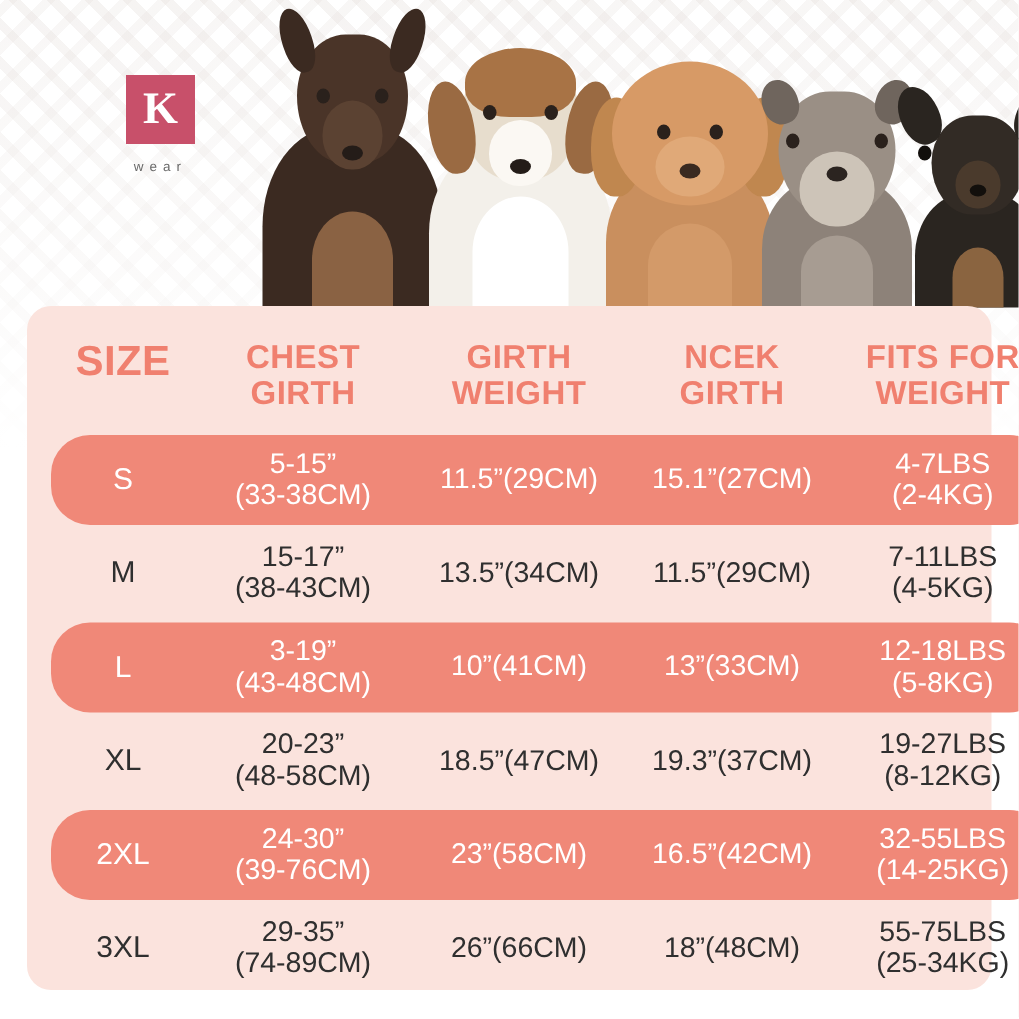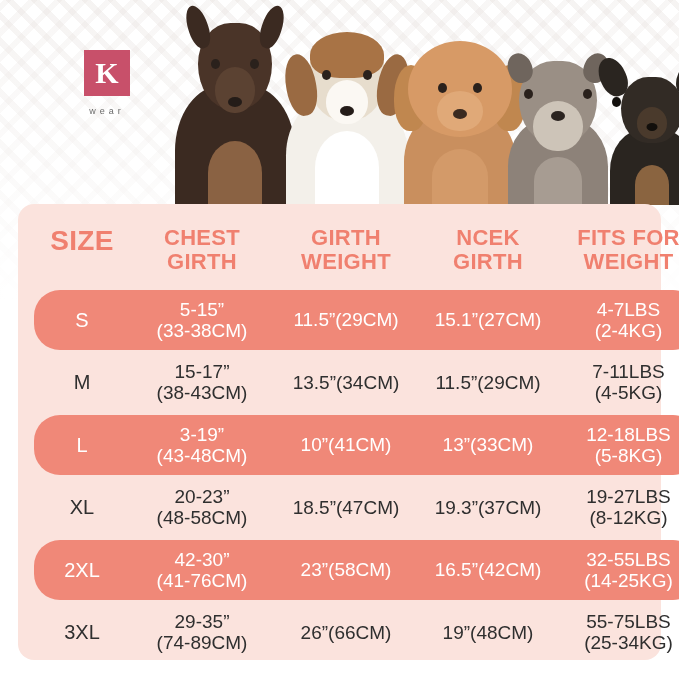--- a/index.html
+++ b/index.html
@@ -427,39 +427,39 @@
           <td>19.3”(37CM)</td>
           <td>
             <span class="l2">19-27LBS</span>
             <span class="l2">(8-12KG)</span>
           </td>
         </tr>
 
         <tr class="highlight">
           <td class="size-cell">2XL</td>
           <td>
-            <span class="l2">42-30”</span>
-            <span class="l2">(41-76CM)</span>
+            <span class="l2">24-30”</span>
+            <span class="l2">(39-76CM)</span>
           </td>
           <td>23”(58CM)</td>
           <td>16.5”(42CM)</td>
           <td>
             <span class="l2">32-55LBS</span>
             <span class="l2">(14-25KG)</span>
           </td>
         </tr>
 
         <tr>
           <td class="size-cell">3XL</td>
           <td>
             <span class="l2">29-35”</span>
             <span class="l2">(74-89CM)</span>
           </td>
           <td>26”(66CM)</td>
-          <td>19”(48CM)</td>
+          <td>18”(48CM)</td>
           <td>
             <span class="l2">55-75LBS</span>
             <span class="l2">(25-34KG)</span>
           </td>
         </tr>
 
       </tbody>
     </table>
   </div>
 

